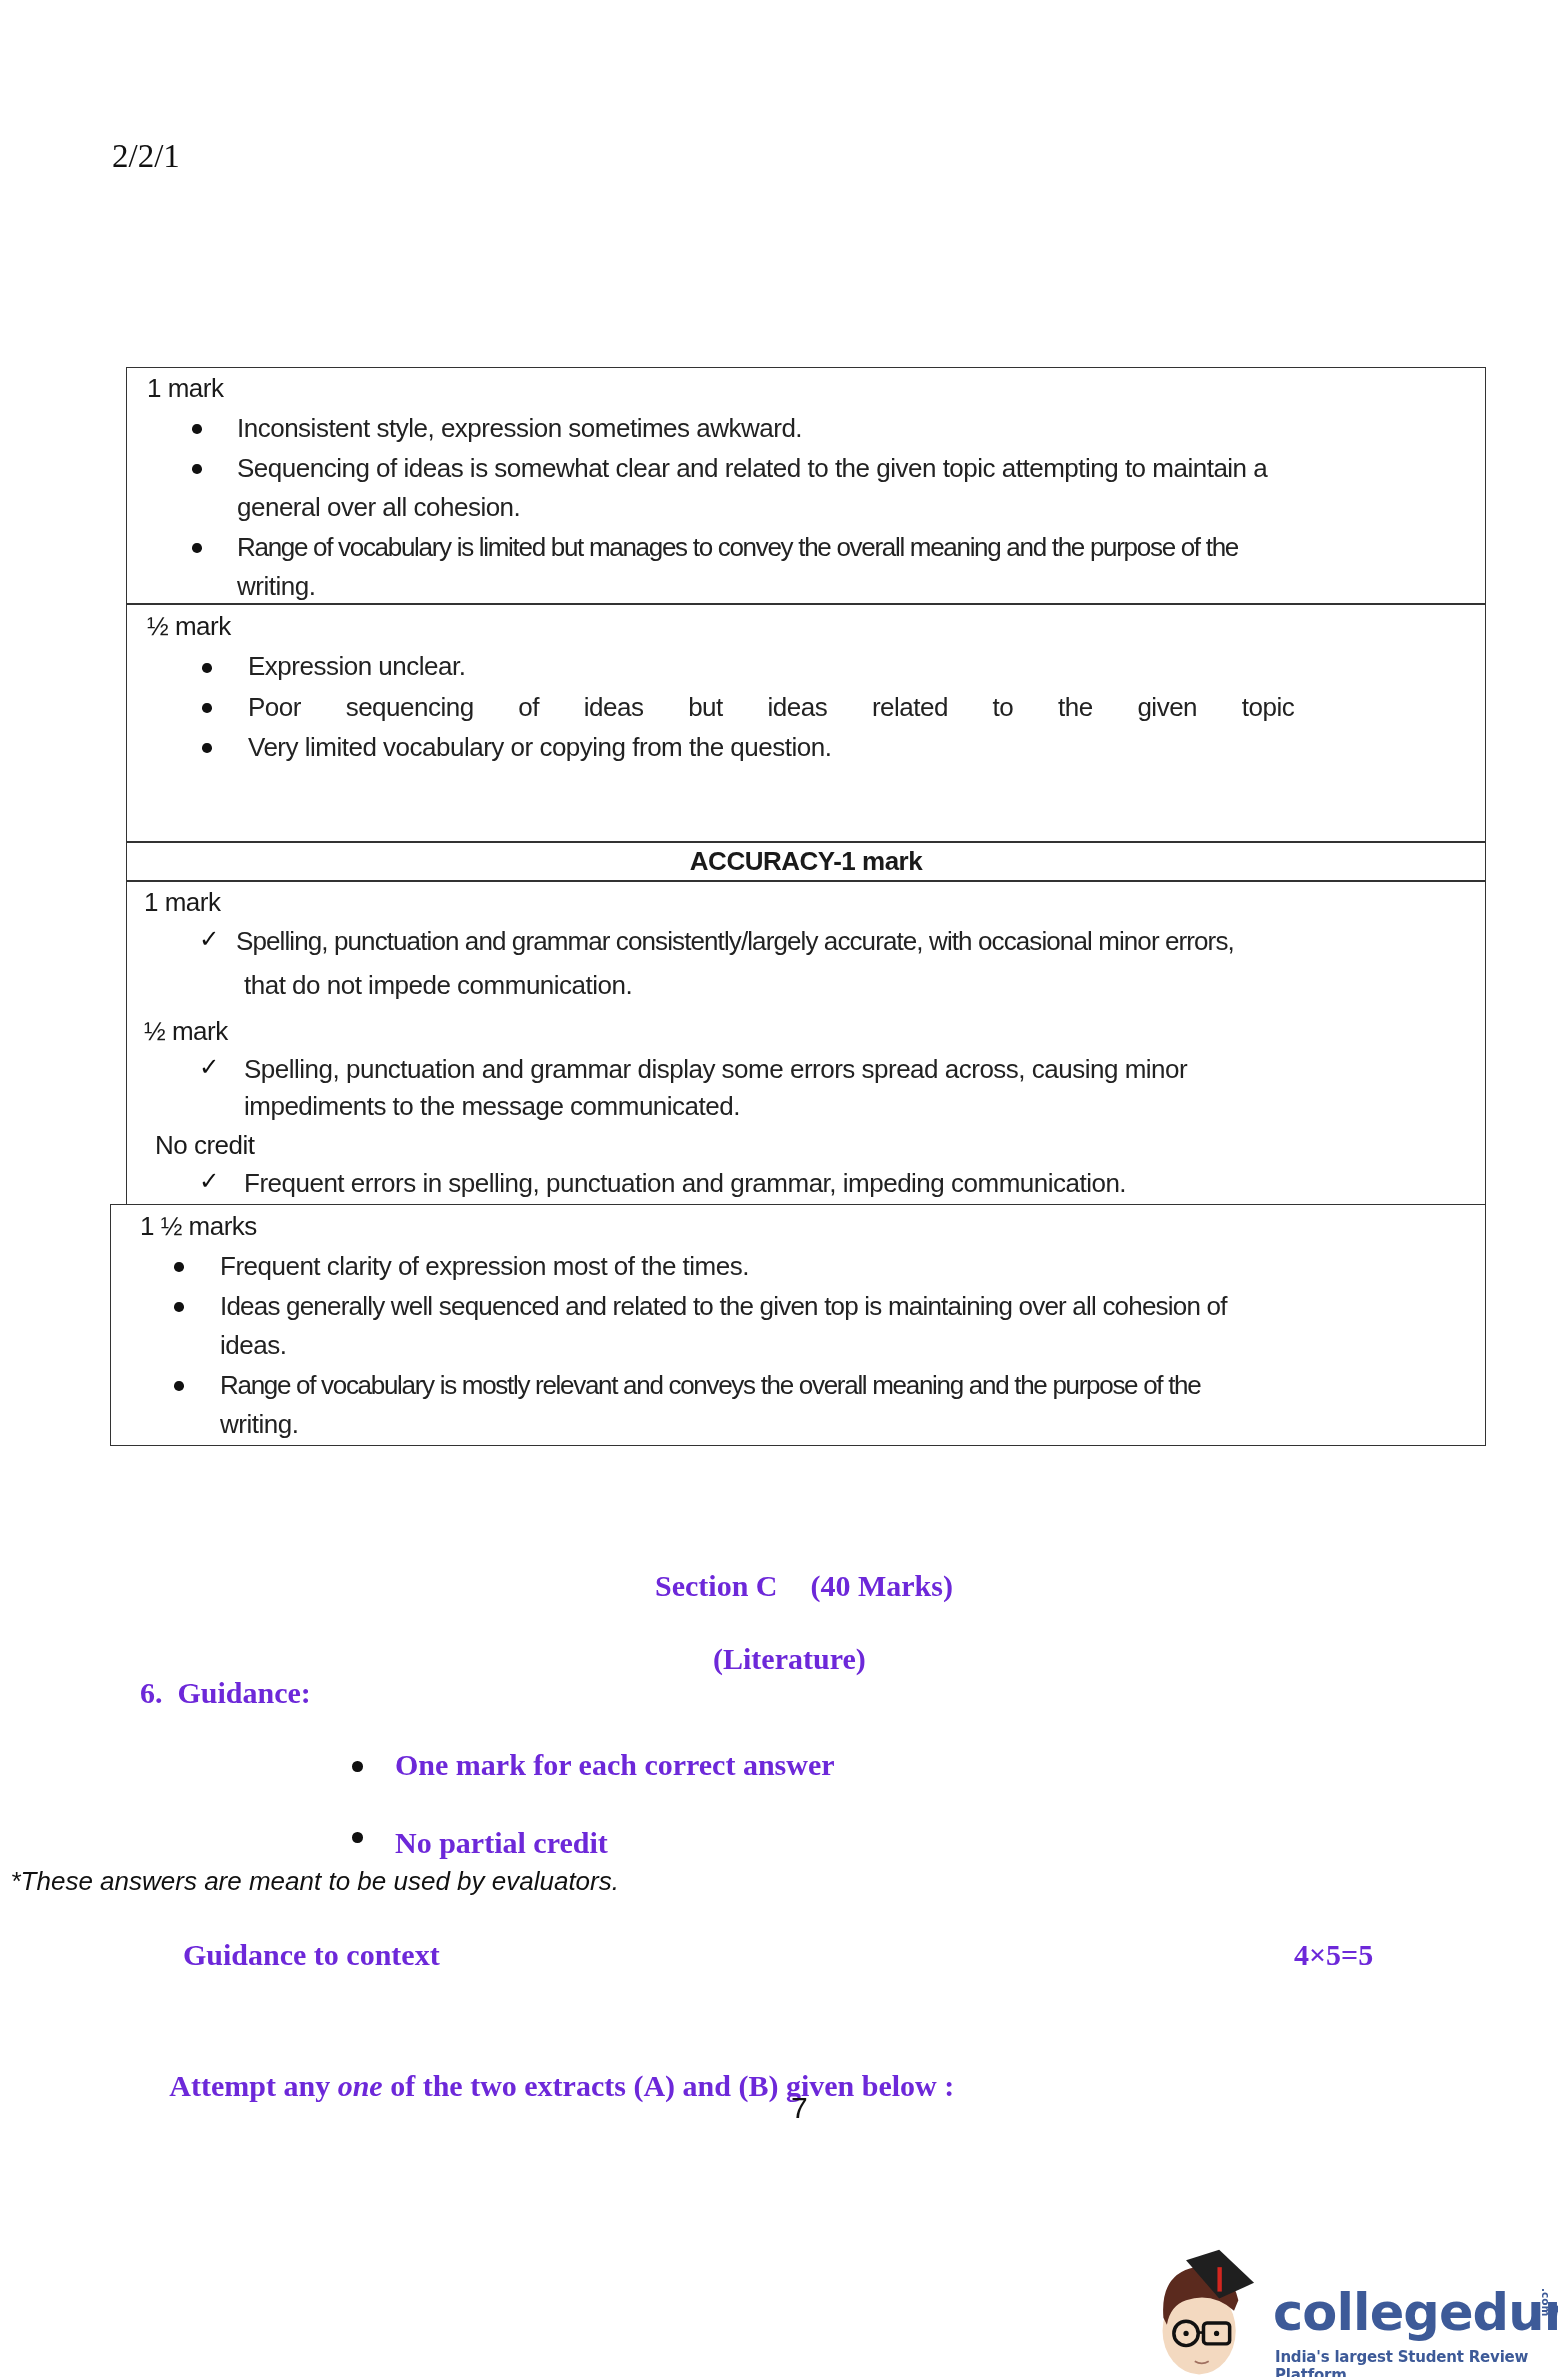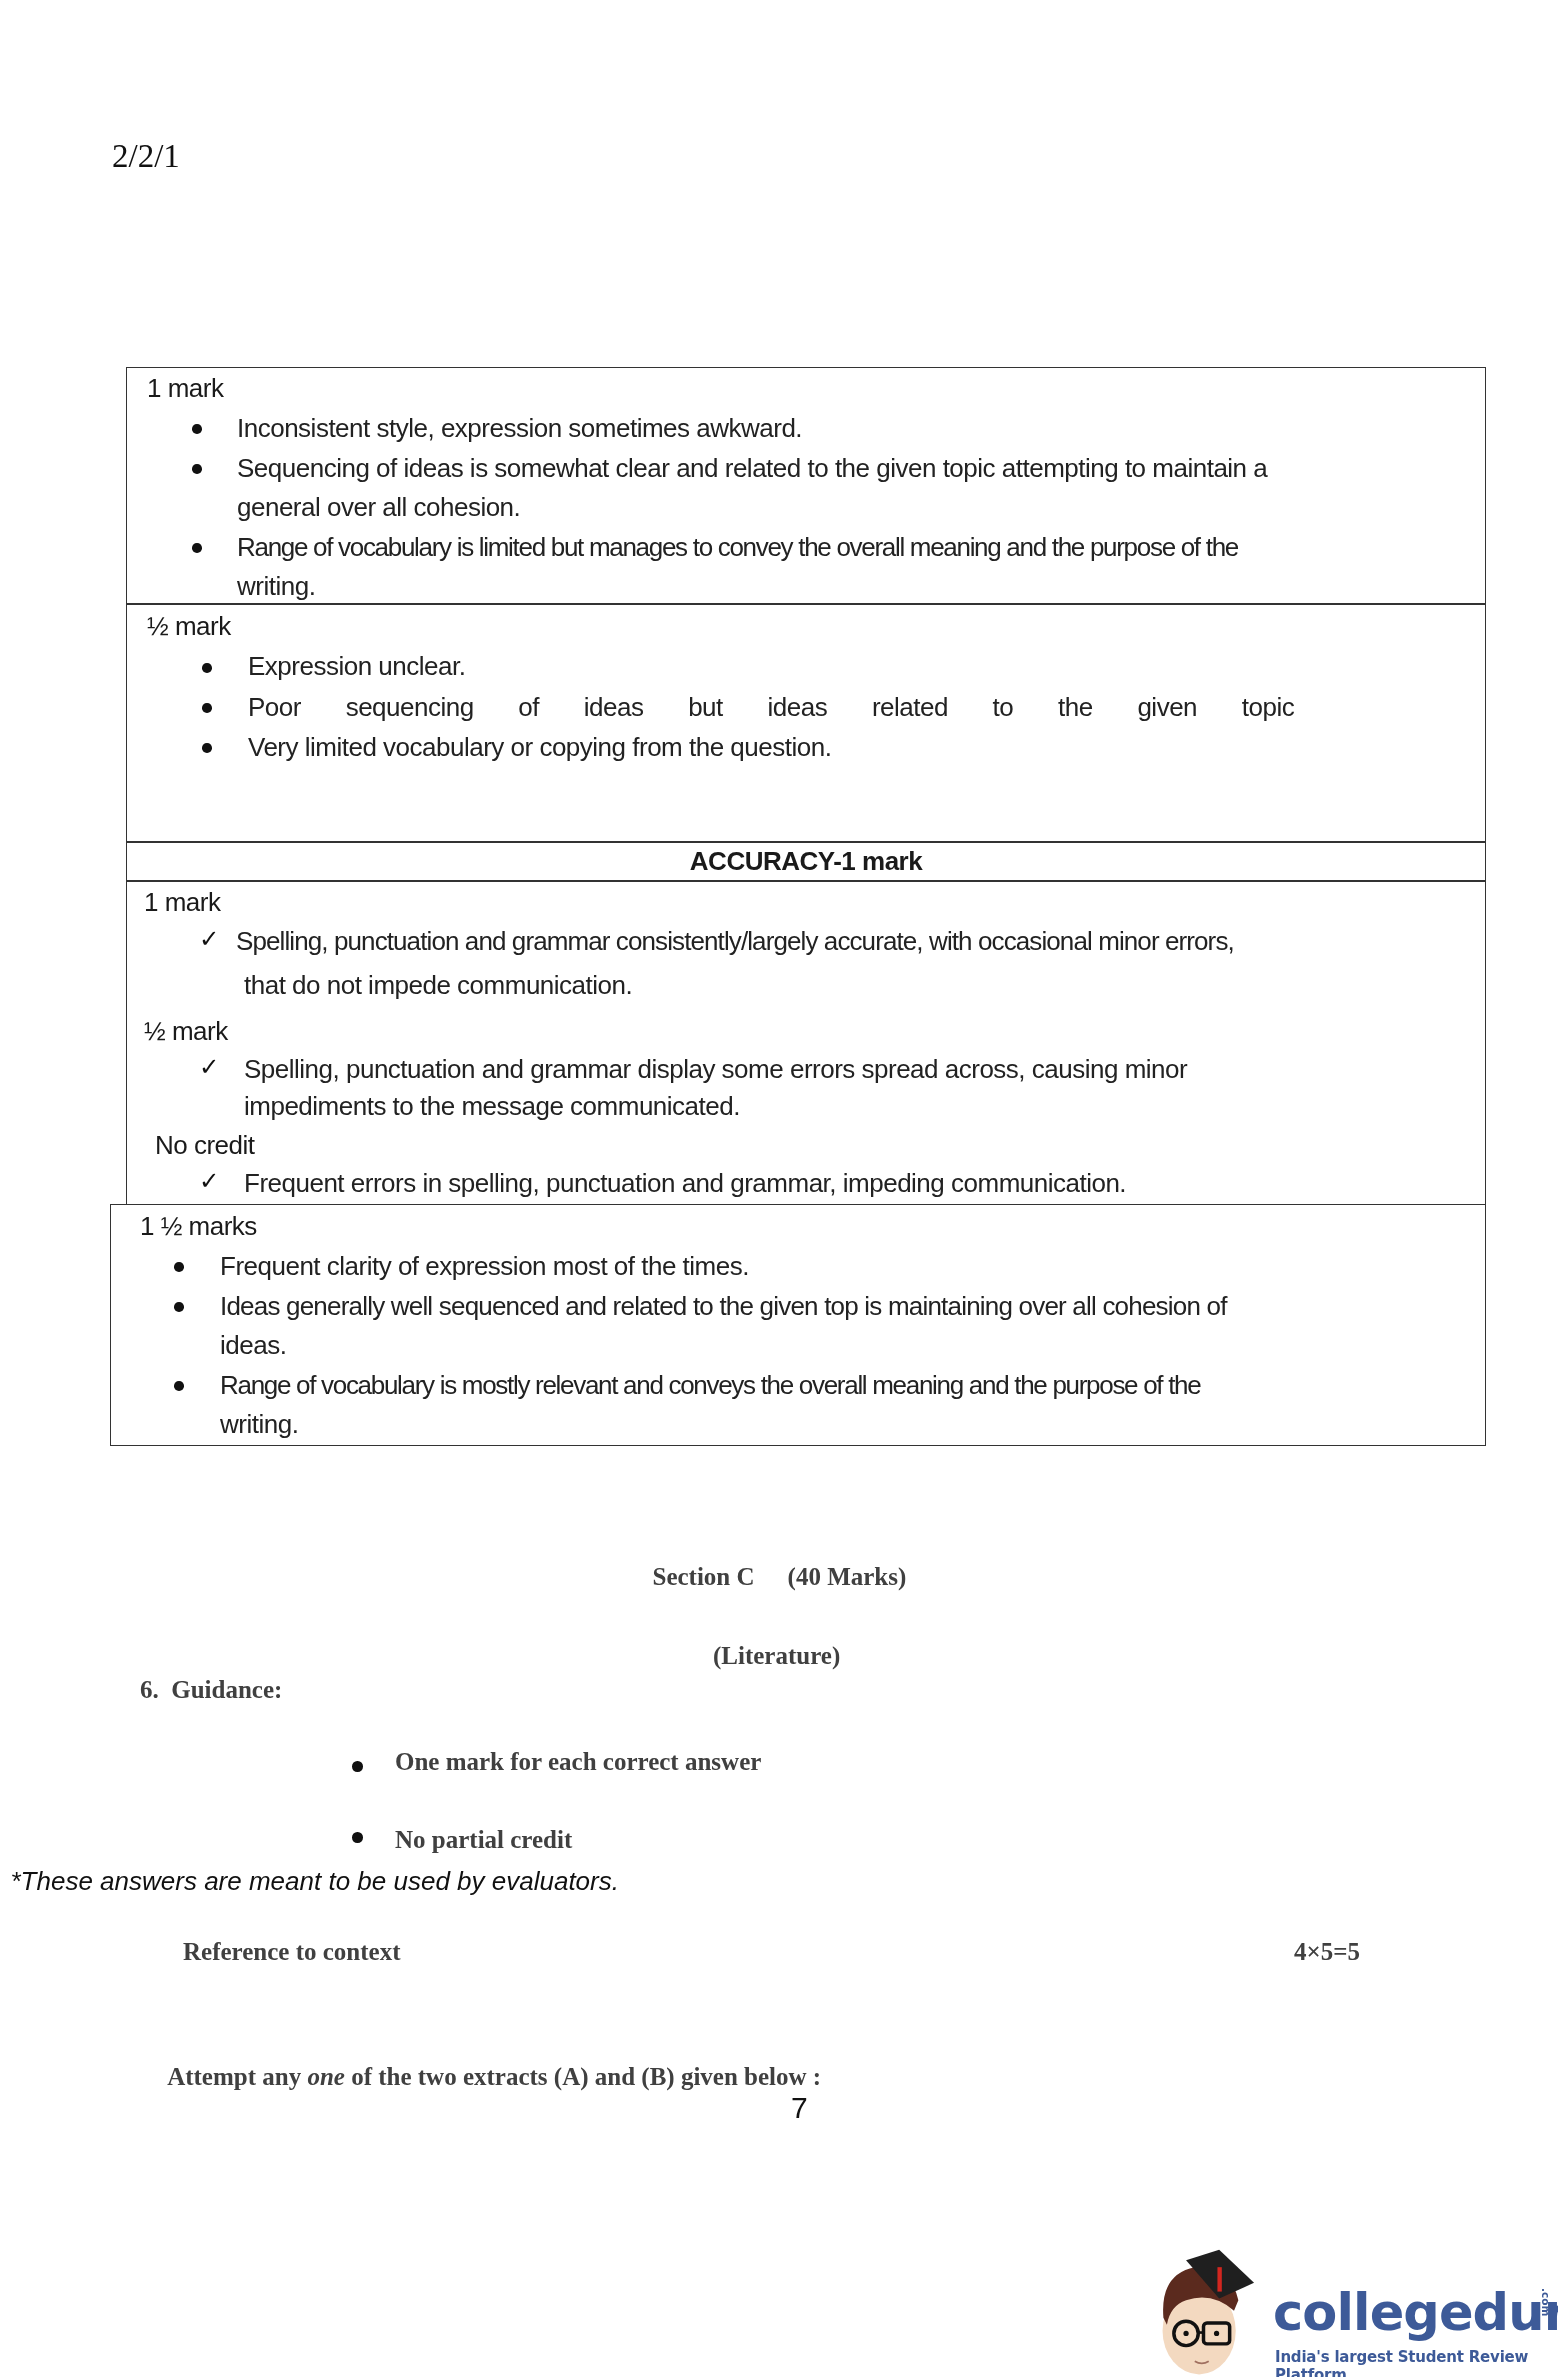--- a/index.html
+++ b/index.html
@@ -8,21 +8,21 @@
   .sans { font-family:"Liberation Sans", "DejaVu Sans", sans-serif; }
   .serif { font-family:"Liberation Serif", "DejaVu Serif", serif; }
   .doc-code { left:112px; top:138px; font-size:33px; color:#111; }
   .box { position:absolute; border:1.7px solid #333; box-sizing:border-box; background:#fff; }
   .hd { position:absolute; font-weight:normal; font-size:26px; letter-spacing:-0.5px; }
   .ln { position:absolute; font-size:26px; letter-spacing:-0.5px; white-space:nowrap; color:#222; }
   .bul { position:absolute; width:9.6px; height:9.6px; border-radius:50%; background:#111; }
   .chk { position:absolute; font-size:24.4px; color:#111; }
   .justify { display:flex; justify-content:space-between; }
   .center-t { text-align:center; }
-  .sec { font-weight:bold; font-size:25px; color:#404040; }
+  .sec { font-weight:bold; font-size:30px; color:#6d28d9; }
   .guid-bul { position:absolute; width:10.5px; height:10.5px; border-radius:50%; background:#111; }
   .disc { font-style:italic; font-size:26px; color:#111; }
   .page-no { font-size:30px; color:#111; }
   .logo-text { font-family:"DejaVu Sans", sans-serif; font-weight:bold; color:#3d5a98; }
 </style>
 </head>
 <body>
 
 <div class="abs serif doc-code">2/2/1</div>
 
@@ -89,21 +89,21 @@
 
 <div class="abs serif sec" style="left:140px; top:1676px; white-space:pre;">6.  Guidance:</div>
 
 <span class="guid-bul" style="left:352px; top:1761px;"></span>
 <div class="abs serif sec" style="left:395px; top:1748px;">One mark for each correct answer</div>
 <span class="guid-bul" style="left:352px; top:1832px;"></span>
 <div class="abs serif sec" style="left:395px; top:1818px;margin-top:8px;">No partial credit</div>
 
 <div class="abs sans disc" style="left:10.5px; top:1866px;">*These answers are meant to be used by evaluators.</div>
 
-<div class="abs serif sec" style="left:183px; top:1938px;">Reference to context</div>
+<div class="abs serif sec" style="left:183px; top:1938px;">Guidance to context</div>
 <div class="abs serif sec" style="left:1294px; top:1938px;">4×5=5</div>
 
 <div class="abs serif sec" style="left:156px; top:2035px; white-space:pre;">
   <span>Attempt any </span><em>one</em><span> of the two extracts (A) and (B) given below :</span>
 </div>
 
 <div class="abs sans page-no" style="left:791px; top:2091px;">7</div>
 
 <div class="abs" style="left:1151px; top:2248px; width:401px; height:129px;">
   <svg width="105" height="129" viewBox="0 0 120 148" style="position:absolute; left:0; top:0;">

